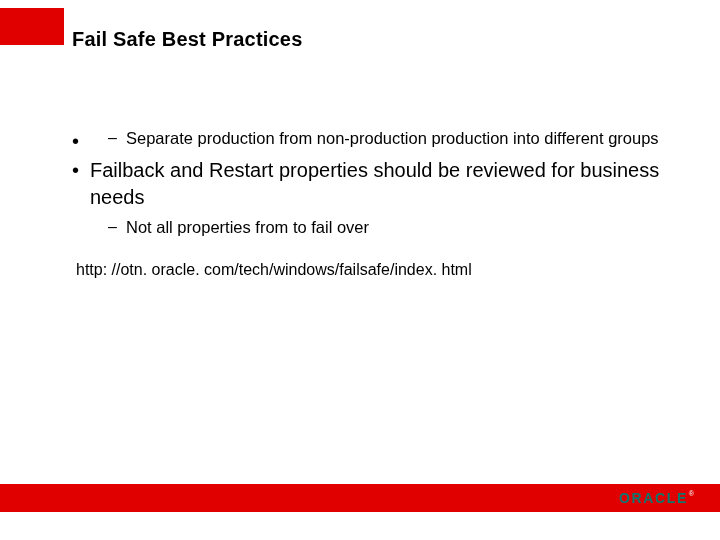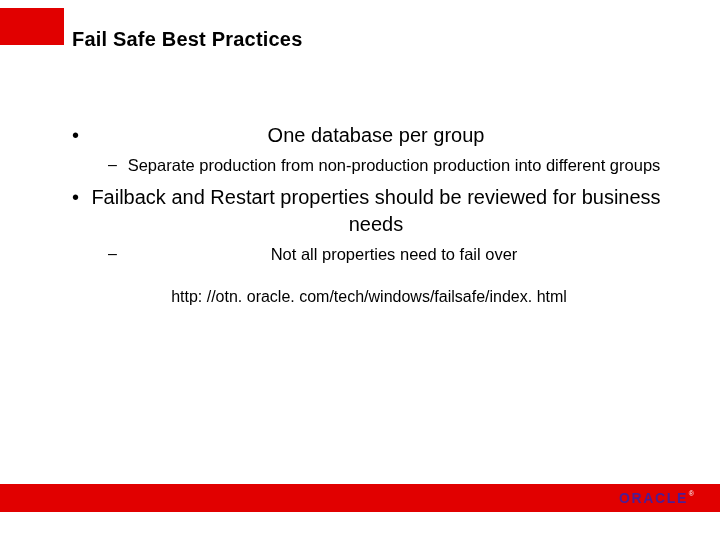--- a/index.html
+++ b/index.html
@@ -1,51 +1,50 @@
 <!DOCTYPE html>
 <html><head>
 <meta charset="utf-8">
 <style>
   * { margin: 0; padding: 0; box-sizing: border-box; }
   html, body { width: 720px; height: 540px; font-family: Arial, Helvetica, sans-serif; background: #fff; color: #000; }
-  .slide { position: relative; width: 720px; height: 540px; overflow: hidden; text-align: center; }
+  .slide { position: relative; width: 720px; height: 540px; overflow: hidden; }
   .red-block { position: absolute; top: 8px; left: 0; width: 64px; height: 37px; background: #e10000; }
   .title { position: absolute; top: 28px; left: 72px; font-size: 20px; font-weight: bold; letter-spacing: 0.2px; }
   .content { position: absolute; top: 122px; left: 72px; width: 590px; }
   .bullet-list { list-style: none; }
   .bullet-list > li { position: relative; padding-left: 18px; font-size: 20px; line-height: 1.35; margin-bottom: 4px; }
   .bullet-list > li::before { content: "•"; position: absolute; left: 0; top: 0; font-size: 20px; }
   .sub-list { list-style: none; margin-top: 6px; margin-bottom: 8px; }
   .sub-list > li { position: relative; padding-left: 30px; font-size: 16.5px; line-height: 1.3; margin-bottom: 6px; margin-left: 6px; }
   .sub-list > li::before { content: "–"; position: absolute; left: 12px; top: 0; font-size: 16px; }
   .url { margin-top: 22px; margin-left: 4px; font-size: 16px; }
   .footer-band { position: absolute; left: 0; bottom: 28px; width: 720px; height: 28px; background: #e10000; }
   .oracle-logo { position: absolute; right: 26px; bottom: 34px; display: flex; align-items: center; }
-  .oracle-text { font-family: Arial, Helvetica, sans-serif; font-size: 14px; font-weight: 900; letter-spacing: 1.6px; color: #4c1d95; }
+  .oracle-text { font-family: Arial, Helvetica, sans-serif; font-size: 14px; font-weight: 900; letter-spacing: 1.6px; color: #0f766e; }
   .oracle-reg { color: #fff; font-size: 7px; margin-left: 1px; vertical-align: top; position: relative; top: -5px; }
 </style>
 </head>
 <body>
 
 <div class="slide">
   <div class="red-block"></div>
   <div class="title">Fail Safe Best Practices</div>
 
   <div class="content">
     <ul class="bullet-list">
       <li>
-        <span>One database per group</span>
         <ul class="sub-list">
           <li><span>Separate production from non-production production into different groups</span></li>
         </ul>
       </li>
       <li>
         <span>Failback and Restart properties should be reviewed for business needs</span>
         <ul class="sub-list">
-          <li><span>Not all properties need to fail over</span></li>
+          <li><span>Not all properties from to fail over</span></li>
         </ul>
       </li>
     </ul>
     <div class="url">http: //otn. oracle. com/tech/windows/failsafe/index. html</div>
   </div>
 
   <div class="footer-band"></div>
   <div class="oracle-logo">
     <span class="oracle-text">ORACLE</span>
     <span class="oracle-reg">®</span>

